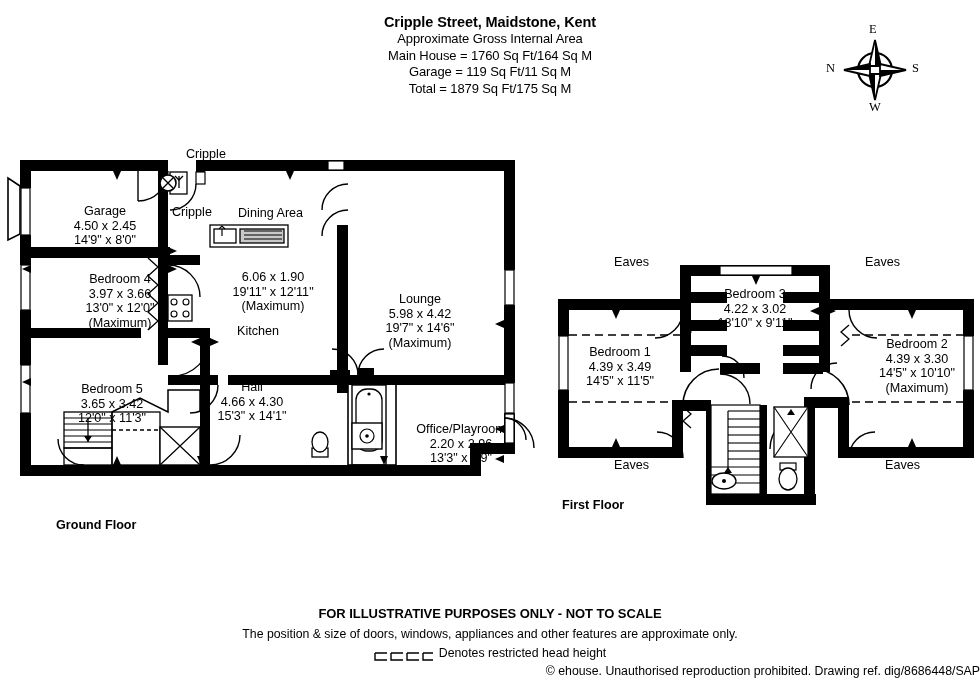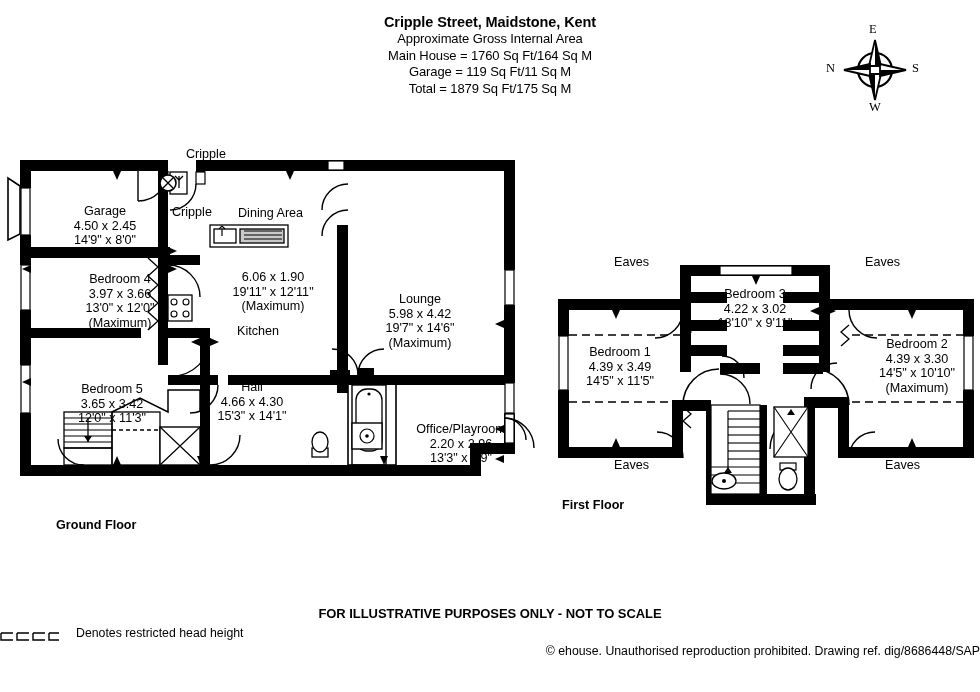--- a/index.html
+++ b/index.html
@@ -30,21 +30,21 @@
           font-family:"Liberation Sans", sans-serif;}
   .plainlabel{font-size:12.6px;white-space:nowrap;}
 
   
   .floorcap{font-size:12.6px;font-weight:bold;white-space:nowrap;}
 
   
   #footer{left:0;top:606px;width:980px;text-align:center;}
   #footer .f1{font-size:13px;font-weight:bold;letter-spacing:-0.05px;}
   #footer .f2{font-size:12.3px;margin-top:6px;}
-  #footer .f3{font-size:12.3px;margin-top:5px;display:flex;align-items:center;gap:16px;}
+  #footer .f3{font-size:12.3px;margin-top:5px;display:flex;justify-content:center;align-items:center;gap:5px;}
   #footer .f4{font-size:12.3px;margin-top:4px;text-align:right;}
   .dashbox{display:inline-block;width:60px;height:9px;position:relative;top:1px;}
 </style>
 </head>
 <body>
 
 <div class="abs" id="header">
   <div class="ttl">Cripple Street, Maidstone, Kent</div>
   <div class="sub">Approximate Gross Internal Area</div>
   <div class="sub">Main House = 1760 Sq Ft/164 Sq M</div>
@@ -488,20 +488,21 @@
     <div>Bedroom 3</div>
     <div>4.22 x 3.02</div>
     <div>13'10" x 9'11"</div>
   </div>
 </div>
 
 <div class="abs floorcap" style="left:562px;top:498px;">First Floor</div>
 
 <div class="abs" id="footer">
   <div class="f1">FOR ILLUSTRATIVE PURPOSES ONLY - NOT TO SCALE</div>
+  <div class="f2">The position &amp; size of doors, windows, appliances and other features are approximate only.</div>
   <div class="f3">
     <span class="dashbox">
       <svg width="60" height="9" viewBox="0 0 60 9">
         <path d="M1,1 L1,8 L13,8 M17,1 L17,8 L29,8 M33,1 L33,8 L45,8 M49,1 L49,8 L59,8 M1,1 L13,1 M17,1 L29,1 M33,1 L45,1 M49,1 L59,1" fill="none" stroke="#000000" stroke-width="1.4"></path>
       </svg>
     </span>
     <span>Denotes restricted head height</span>
   </div>
   <div class="f4">© ehouse. Unauthorised reproduction prohibited. Drawing ref. dig/8686448/SAP</div>
 </div>

